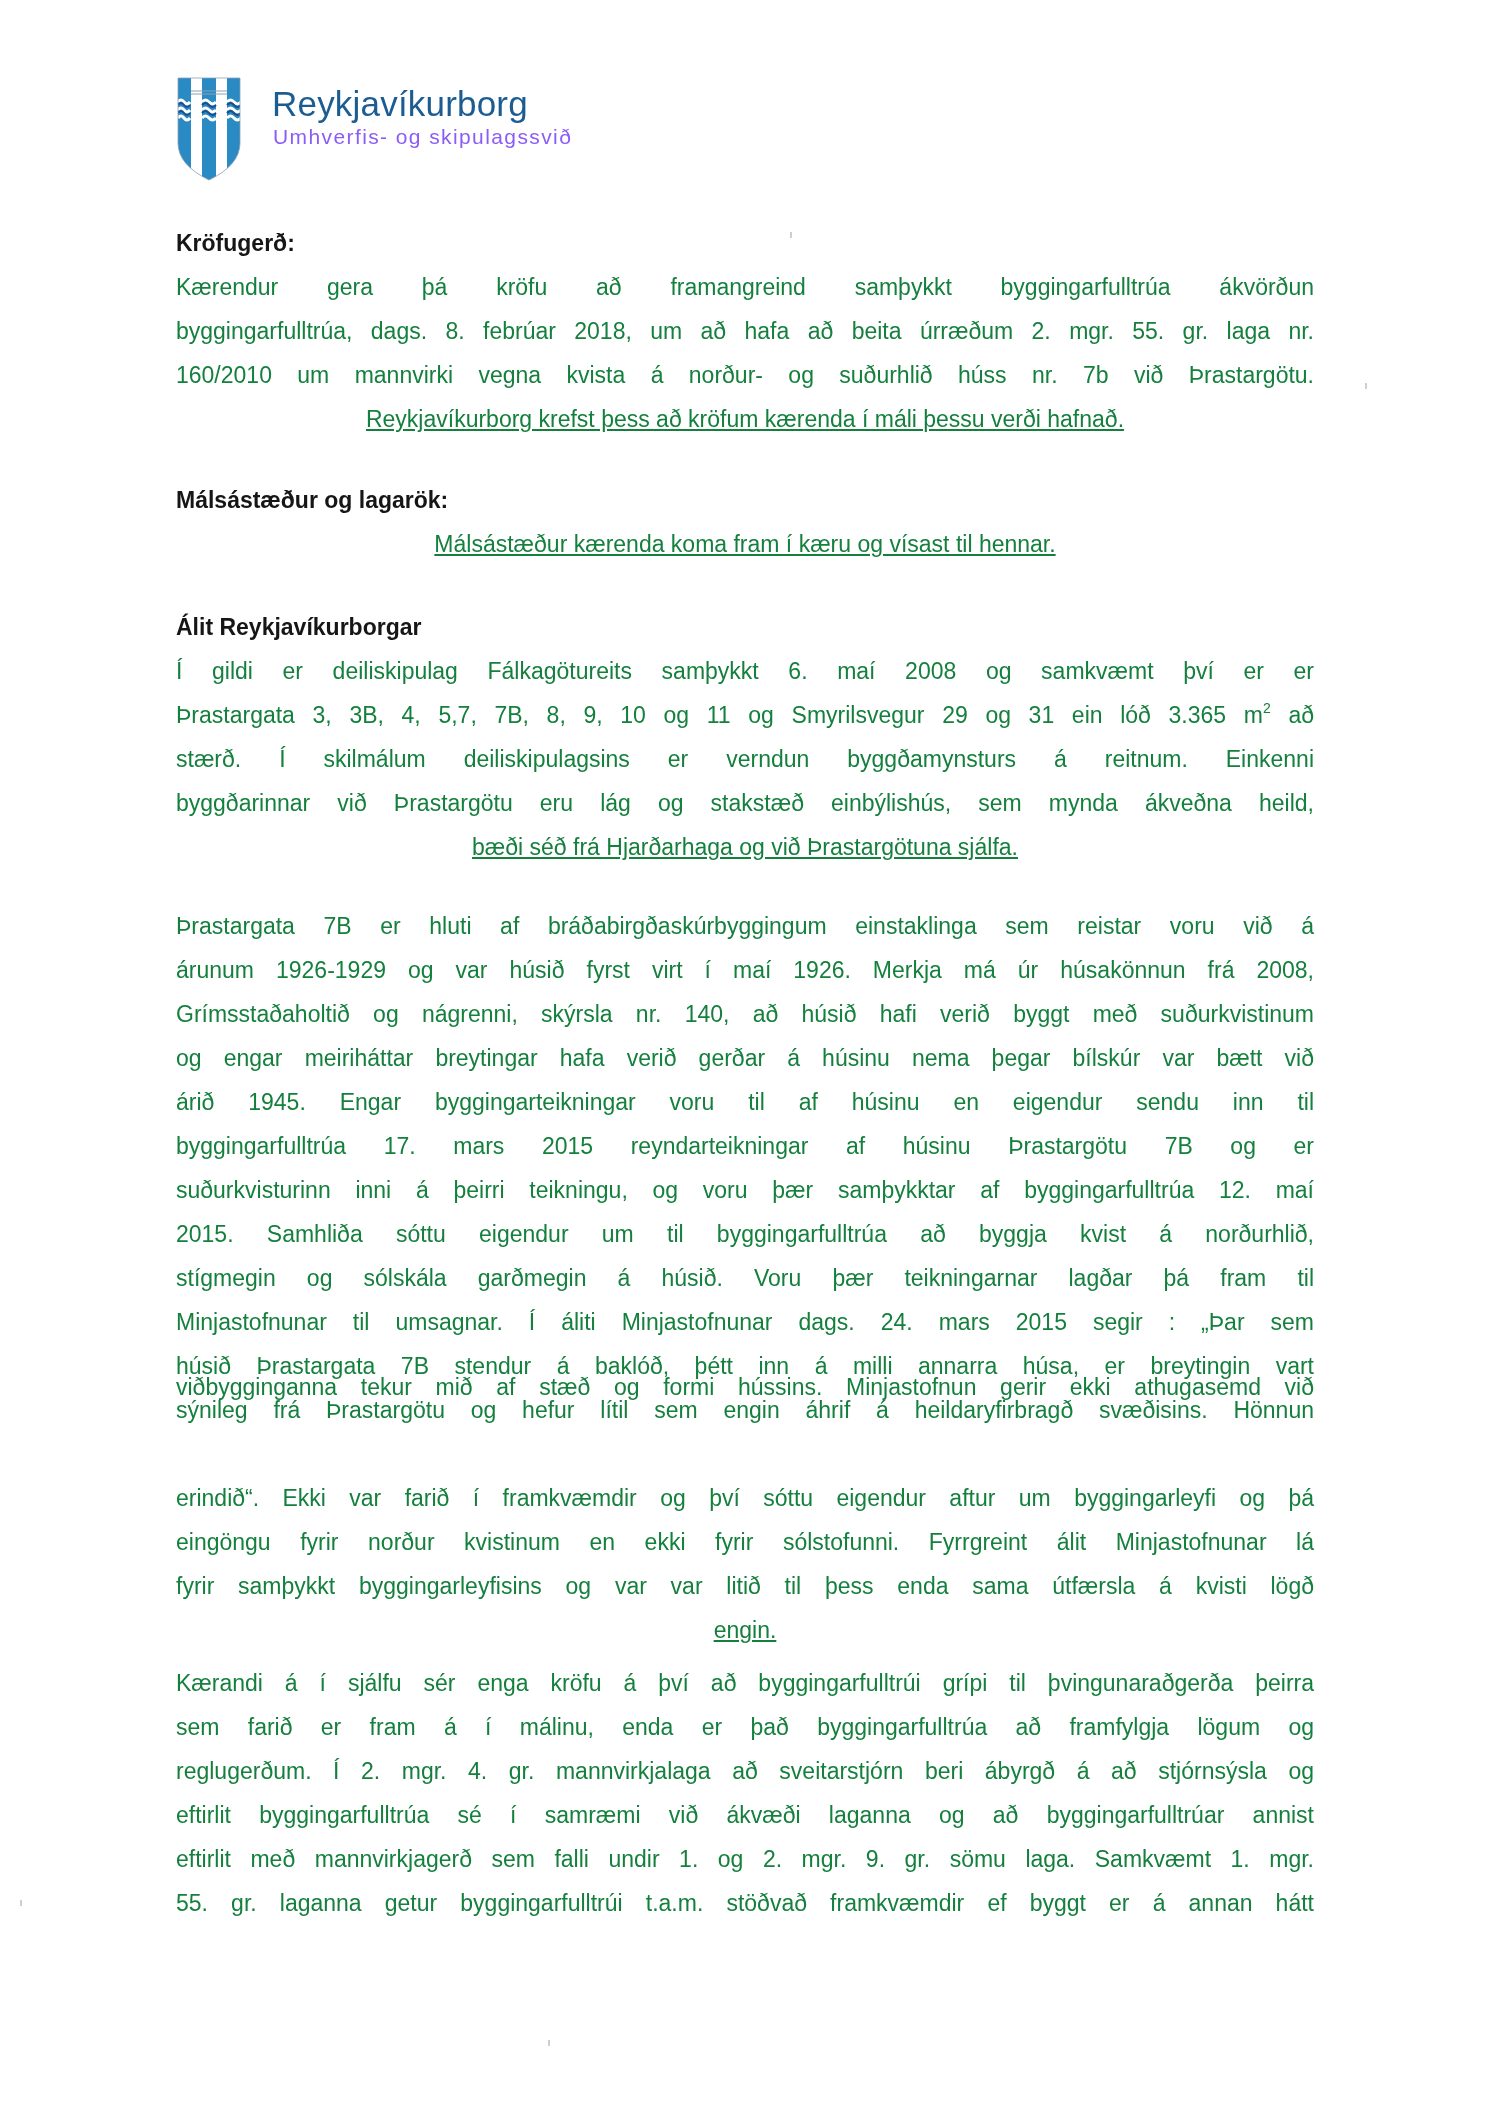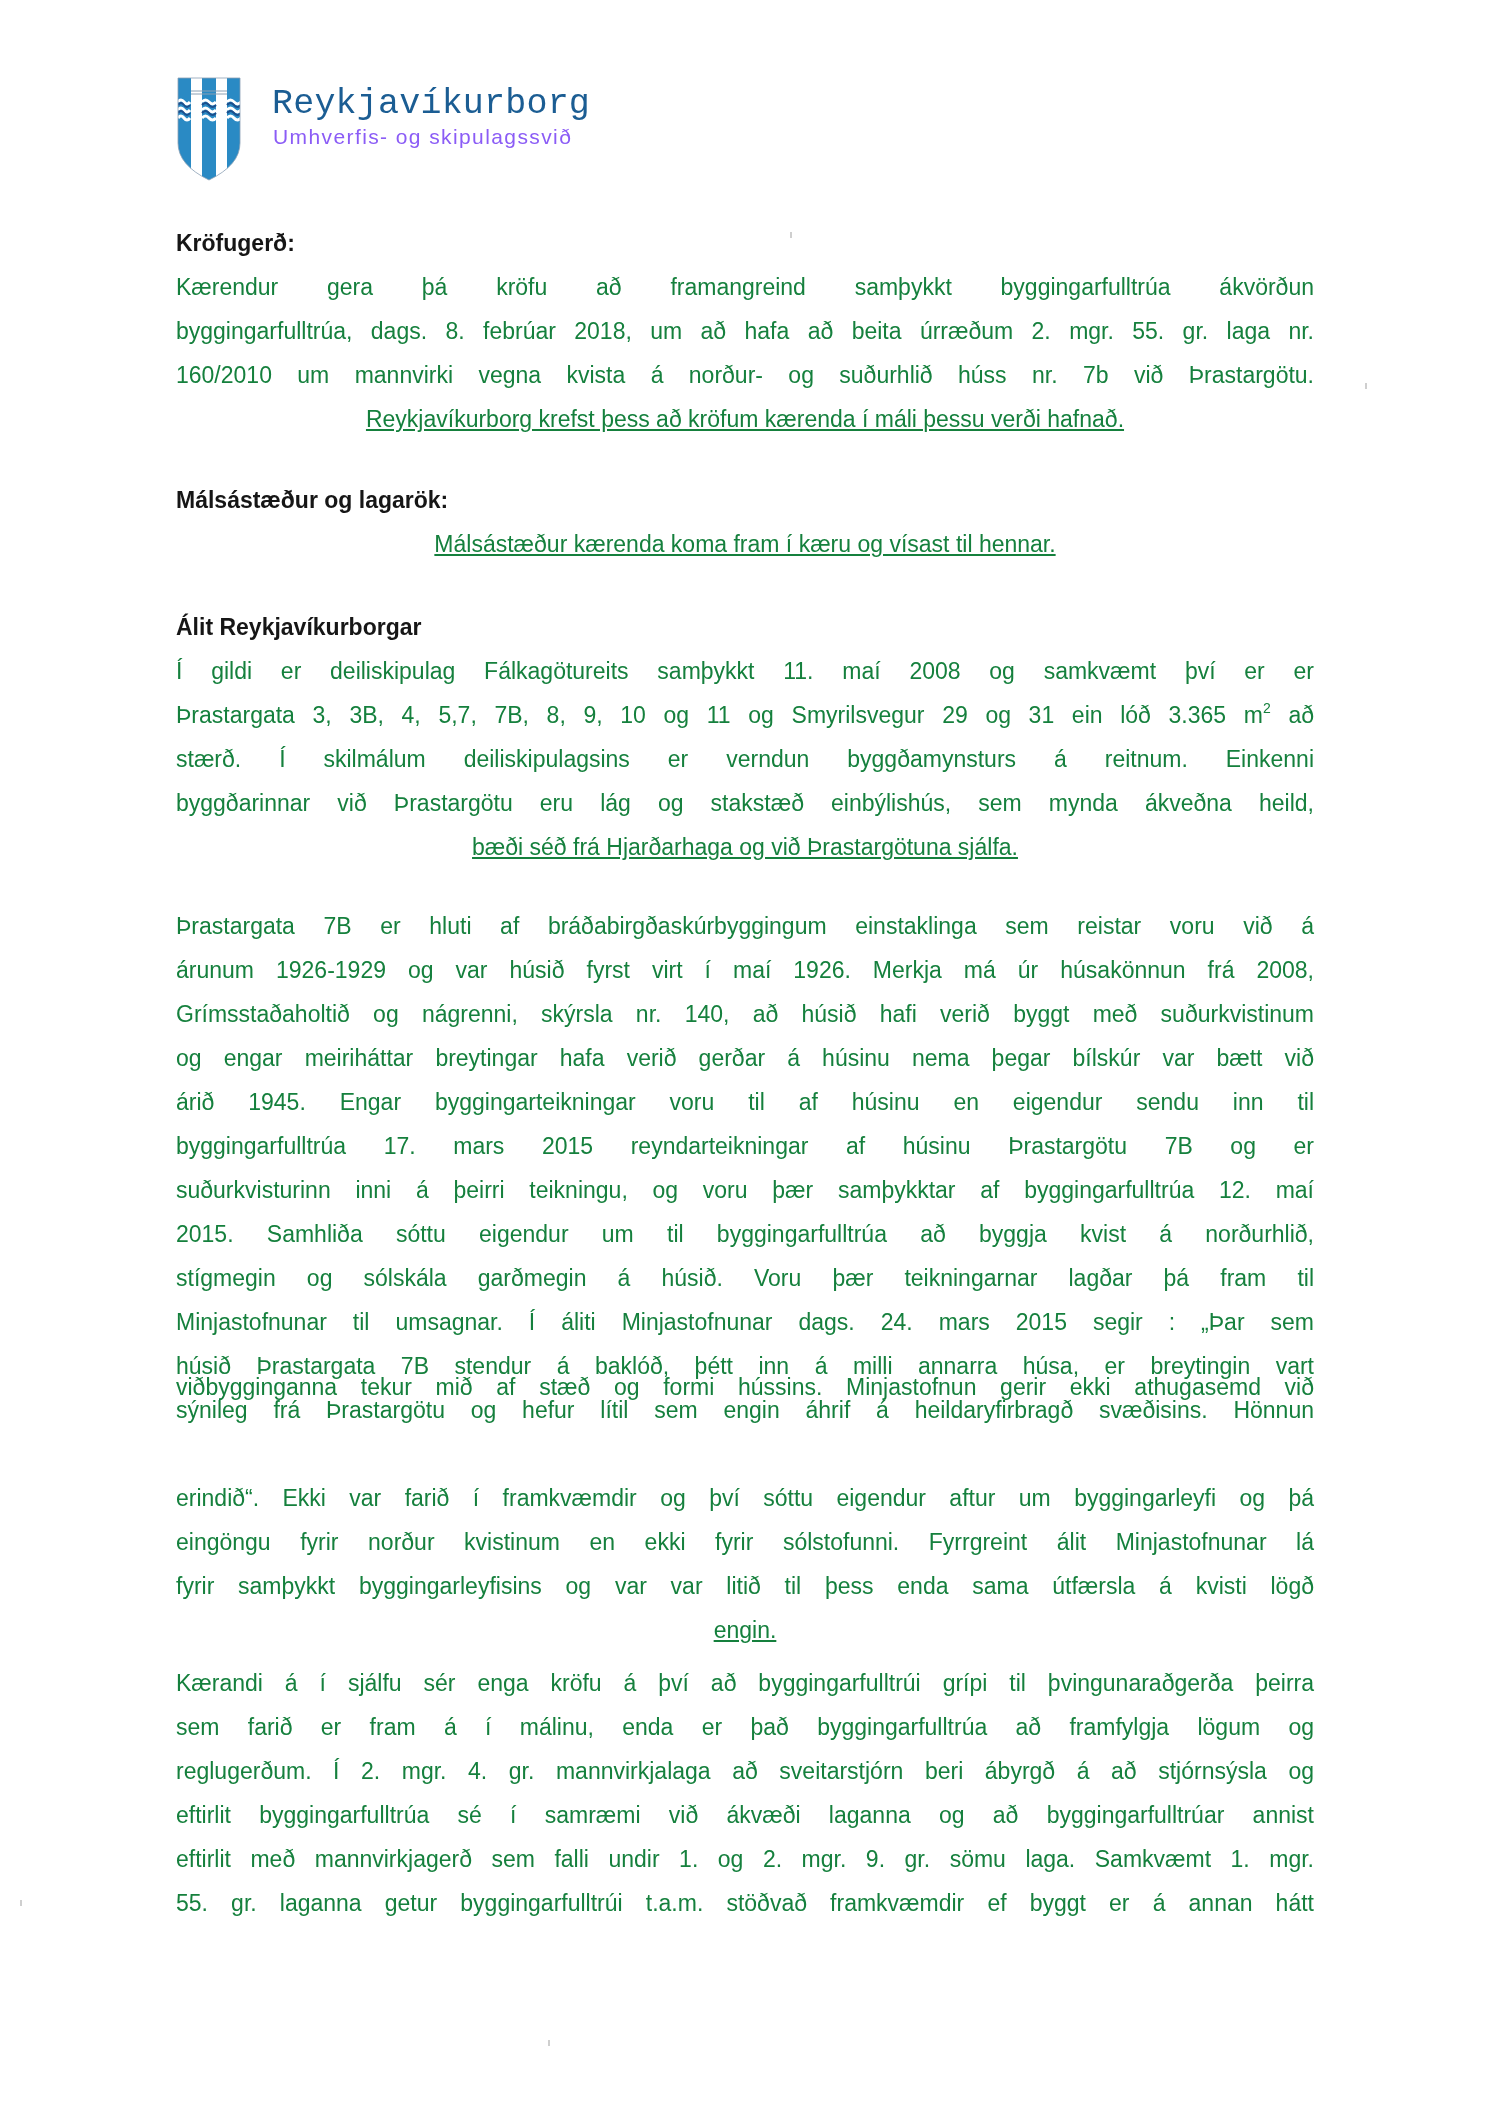--- a/index.html
+++ b/index.html
@@ -1,20 +1,20 @@
 <!DOCTYPE html>
 <html><head>
 <meta charset="utf-8">
 <style>
   html, body { margin: 0; padding: 0; background: #ffffff; }
   body { width: 1500px; height: 2122px; position: relative; overflow: hidden;
          font-family: "Liberation Sans", sans-serif; color: #1c1c1c; }
   .logo { position: absolute; left: 177px; top: 77px; width: 64px; height: 104px; }
   .org-name { position: absolute; left: 272px; top: 84px; font-size: 35px; color: #1b5d93;
-              font-family: Liberation Mono, monospace; letter-spacing: 0.2px; line-height: 40px; white-space: nowrap; }
+              font-family: Liberation Sans, sans-serif; letter-spacing: 0.2px; line-height: 40px; white-space: nowrap; }
   .org-dept { position: absolute; left: 273px; top: 124px; font-size: 21px; color: #8b5cf6;
               font-family: "Liberation Sans", sans-serif; letter-spacing: 1.4px; line-height: 26px; white-space: nowrap; }
   .heading { position: absolute; left: 176px; font-weight: bold; font-size: 23px; line-height: 30px;
              white-space: nowrap; color: #161616; text-align: center; }
   .line { position: absolute; left: 176px; width: 1138px; font-size: 23px; line-height: 30px;
           white-space: nowrap; color: #15803d; }
   .line.j { text-align: justify; text-align-last: justify; }
   .line.l { text-align: center; text-decoration: underline; }
   sup { font-size: 14px; line-height: 0; vertical-align: 10px; }
   .speck { position: absolute; background: #cfcfcf; width: 2px; height: 6px; }
@@ -76,21 +76,21 @@
   <div class="heading" style="top:485px">Málsástæður og lagarök:</div>
   <div>
     <div class="line l" style="top:529px">Málsástæður kærenda koma fram í kæru og vísast til hennar.</div>
   </div>
 </div>
 
 <div>
   <div class="heading" style="top:612px">Álit Reykjavíkurborgar</div>
 
   <div>
-    <div class="line j" style="top:656px">Í gildi er deiliskipulag Fálkagötureits samþykkt 11. maí 2008 og samkvæmt því er er</div>
+    <div class="line j" style="top:656px">Í gildi er deiliskipulag Fálkagötureits samþykkt 6. maí 2008 og samkvæmt því er er</div>
     <div class="line j" style="top:700px"><span>Þrastargata 3, 3B, 4, 5,7, 7B, 8, 9, 10 og 11 og Smyrilsvegur 29 og 31 ein lóð 3.365 m</span><sup>2</sup><span> að</span></div>
     <div class="line j" style="top:744px">stærð. Í skilmálum deiliskipulagsins er verndun byggðamynsturs á reitnum. Einkenni</div>
     <div class="line j" style="top:788px">byggðarinnar við Þrastargötu eru lág og stakstæð einbýlishús, sem mynda ákveðna heild,</div>
     <div class="line l" style="top:832px">bæði séð frá Hjarðarhaga og við Þrastargötuna sjálfa.</div>
   </div>
 
   <div>
     <div class="line j" style="top:911px">Þrastargata 7B er hluti af bráðabirgðaskúrbyggingum einstaklinga sem reistar voru við á</div>
     <div class="line j" style="top:955px">árunum 1926-1929 og var húsið fyrst virt í maí 1926. Merkja má úr húsakönnun frá 2008,</div>
     <div class="line j" style="top:999px">Grímsstaðaholtið og nágrenni, skýrsla nr. 140, að húsið hafi verið byggt með suðurkvistinum</div>

